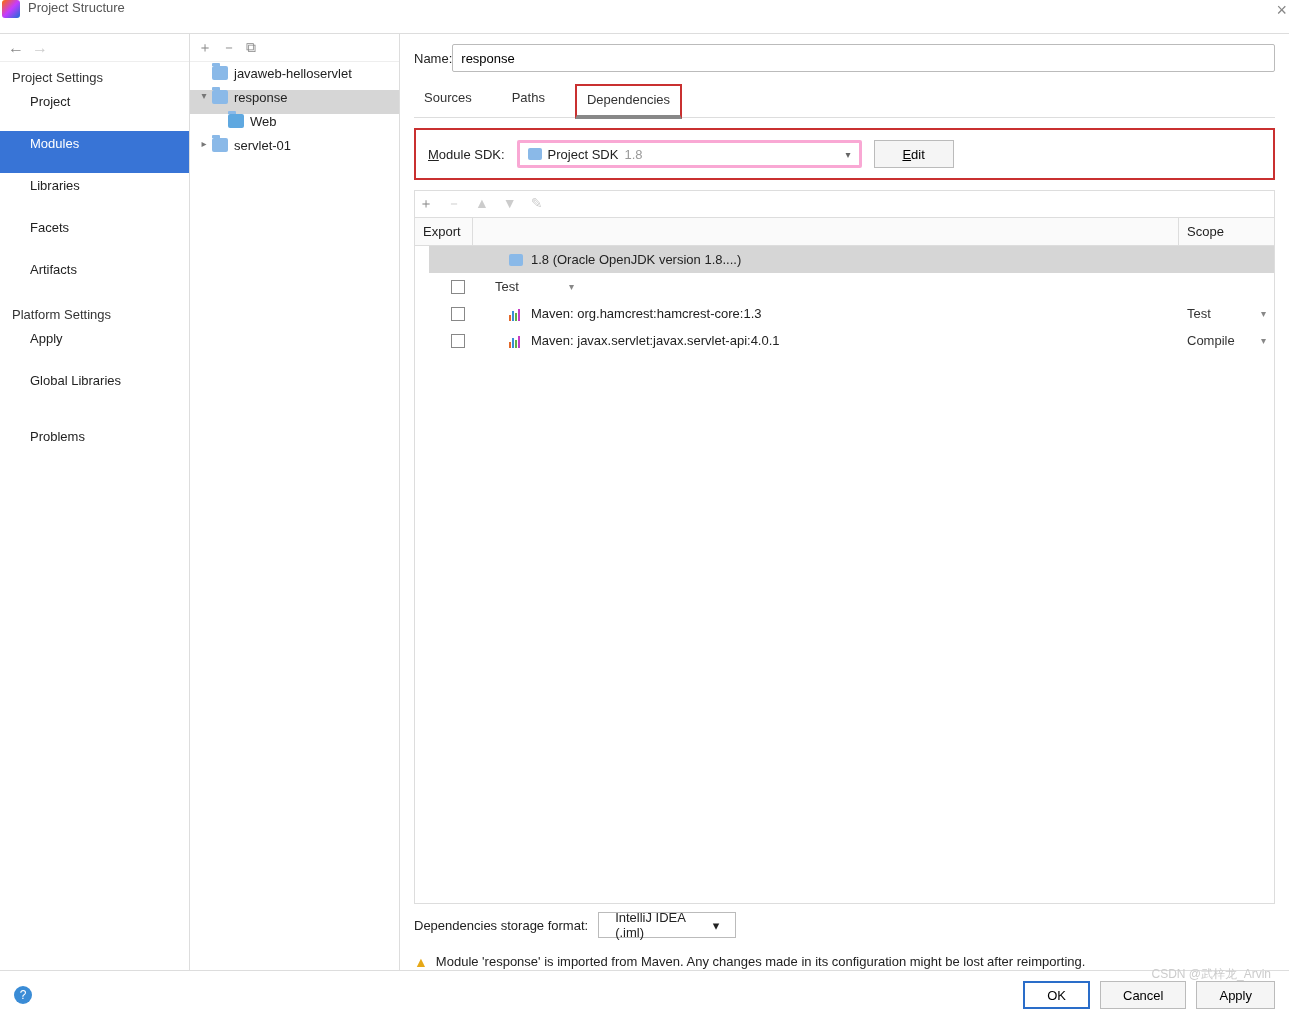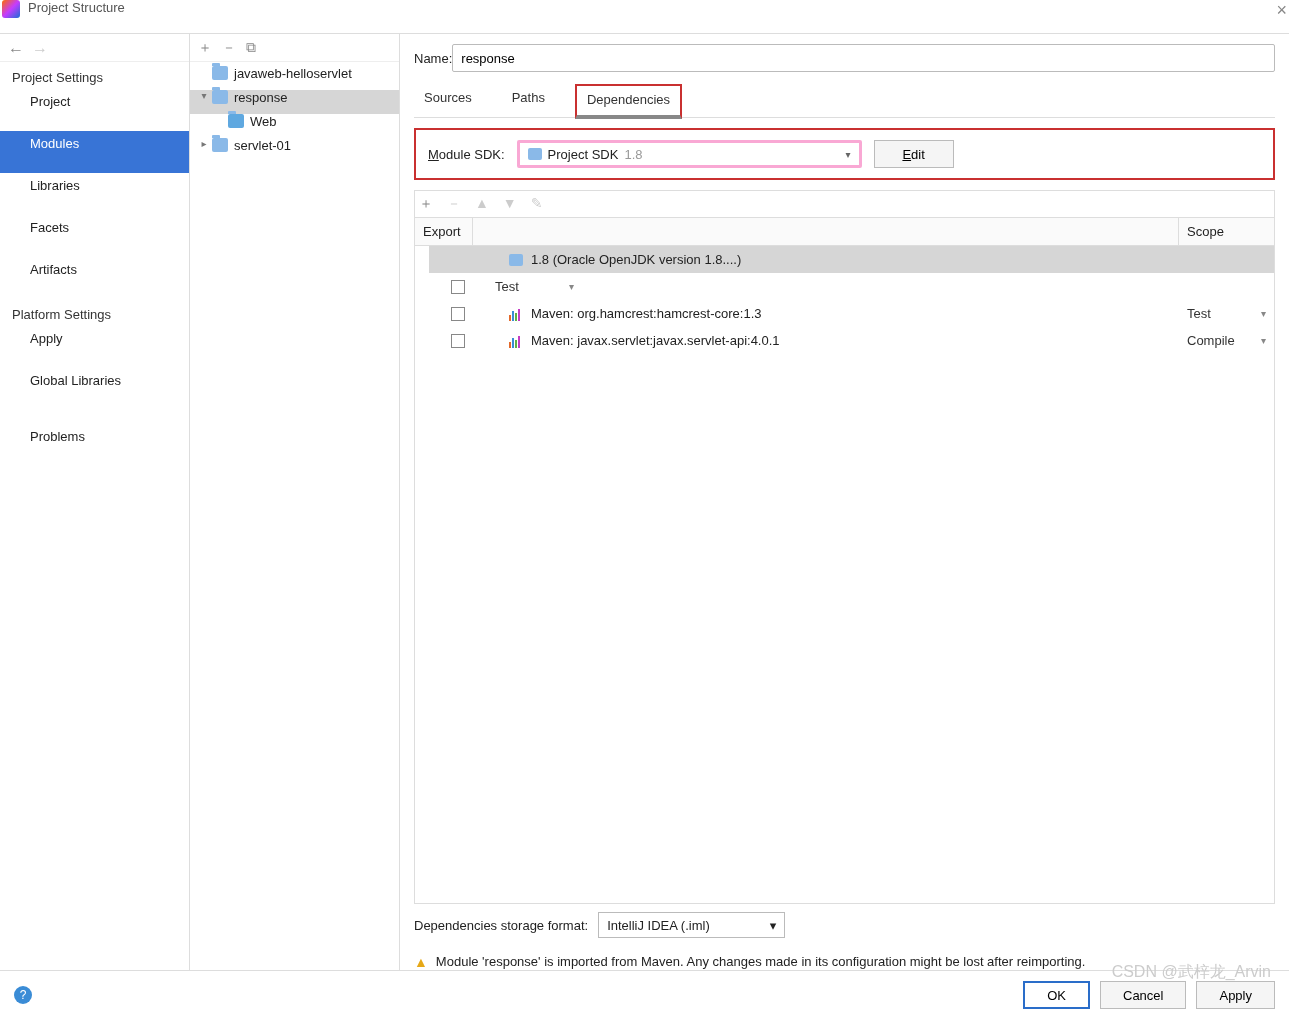--- a/index.html
+++ b/index.html
@@ -54,29 +54,29 @@
 .lib-icon span { width: 2px; display: inline-block; }
 .lib-icon span:nth-child(1) { height: 6px; background: #e46a2c; }
 .lib-icon span:nth-child(2) { height: 10px; background: #3a8cd6; }
 .lib-icon span:nth-child(3) { height: 8px; background: #5fb047; }
 .lib-icon span:nth-child(4) { height: 12px; background: #c43cc4; }
 .folder-small { width: 14px; height: 12px; background: #8ab9e8; border-radius: 2px; position: relative; }
 .folder-small.grey { background: #b8b8b8; }
 .checkbox { width: 14px; height: 14px; border: 1px solid #888; background: #fff; }
 .link-blue { color: #2a6dc9; }
 .storage-row { margin-top: 8px; display: flex; align-items: center; gap: 10px; }
-.storage-select { width: 187px; height: 26px; border: 1px solid #bbb; display: flex; align-items: center; justify-content: space-between; padding: 0 8px; cursor: pointer; background: #fff; }
+.storage-select { width: 138px; height: 26px; border: 1px solid #bbb; display: flex; align-items: center; justify-content: space-between; padding: 0 16px; cursor: pointer; background: #fff; }
 .warning-row { margin-top: 16px; display: flex; gap: 8px; align-items: flex-start; padding-right: 20px; }
 .warn-icon { color: #e6a817; font-size: 14px; }
 .footer { border-top: 1px solid #ddd; display: flex; align-items: center; padding: 10px 14px; gap: 10px; position: relative; }
 .help-icon { width: 18px; height: 18px; border-radius: 50%; background: #3a8cd6; color: #fff; display: flex; align-items: center; justify-content: center; font-size: 12px; cursor: pointer; }
 .footer .spacer { flex: 1; }
 .btn { height: 28px; padding: 0 22px; border: 1px solid #bbb; background: #f5f5f5; cursor: pointer; }
 .btn.primary { border: 2px solid #2a6dc9; background: #fff; }
-.watermark { position: absolute; right: 18px; bottom: 36px; color: #ccc; font-size: 16px; }
+.watermark { position: absolute; right: 18px; bottom: 36px; color: #ccc; font-size: 12px; }
 </style>
 </head>
 <body>
 
 <div class="titlebar">
   <div class="logo"></div>
   <span class="title">Project Structure</span>
   <span class="close">×</span>
 </div>
 

